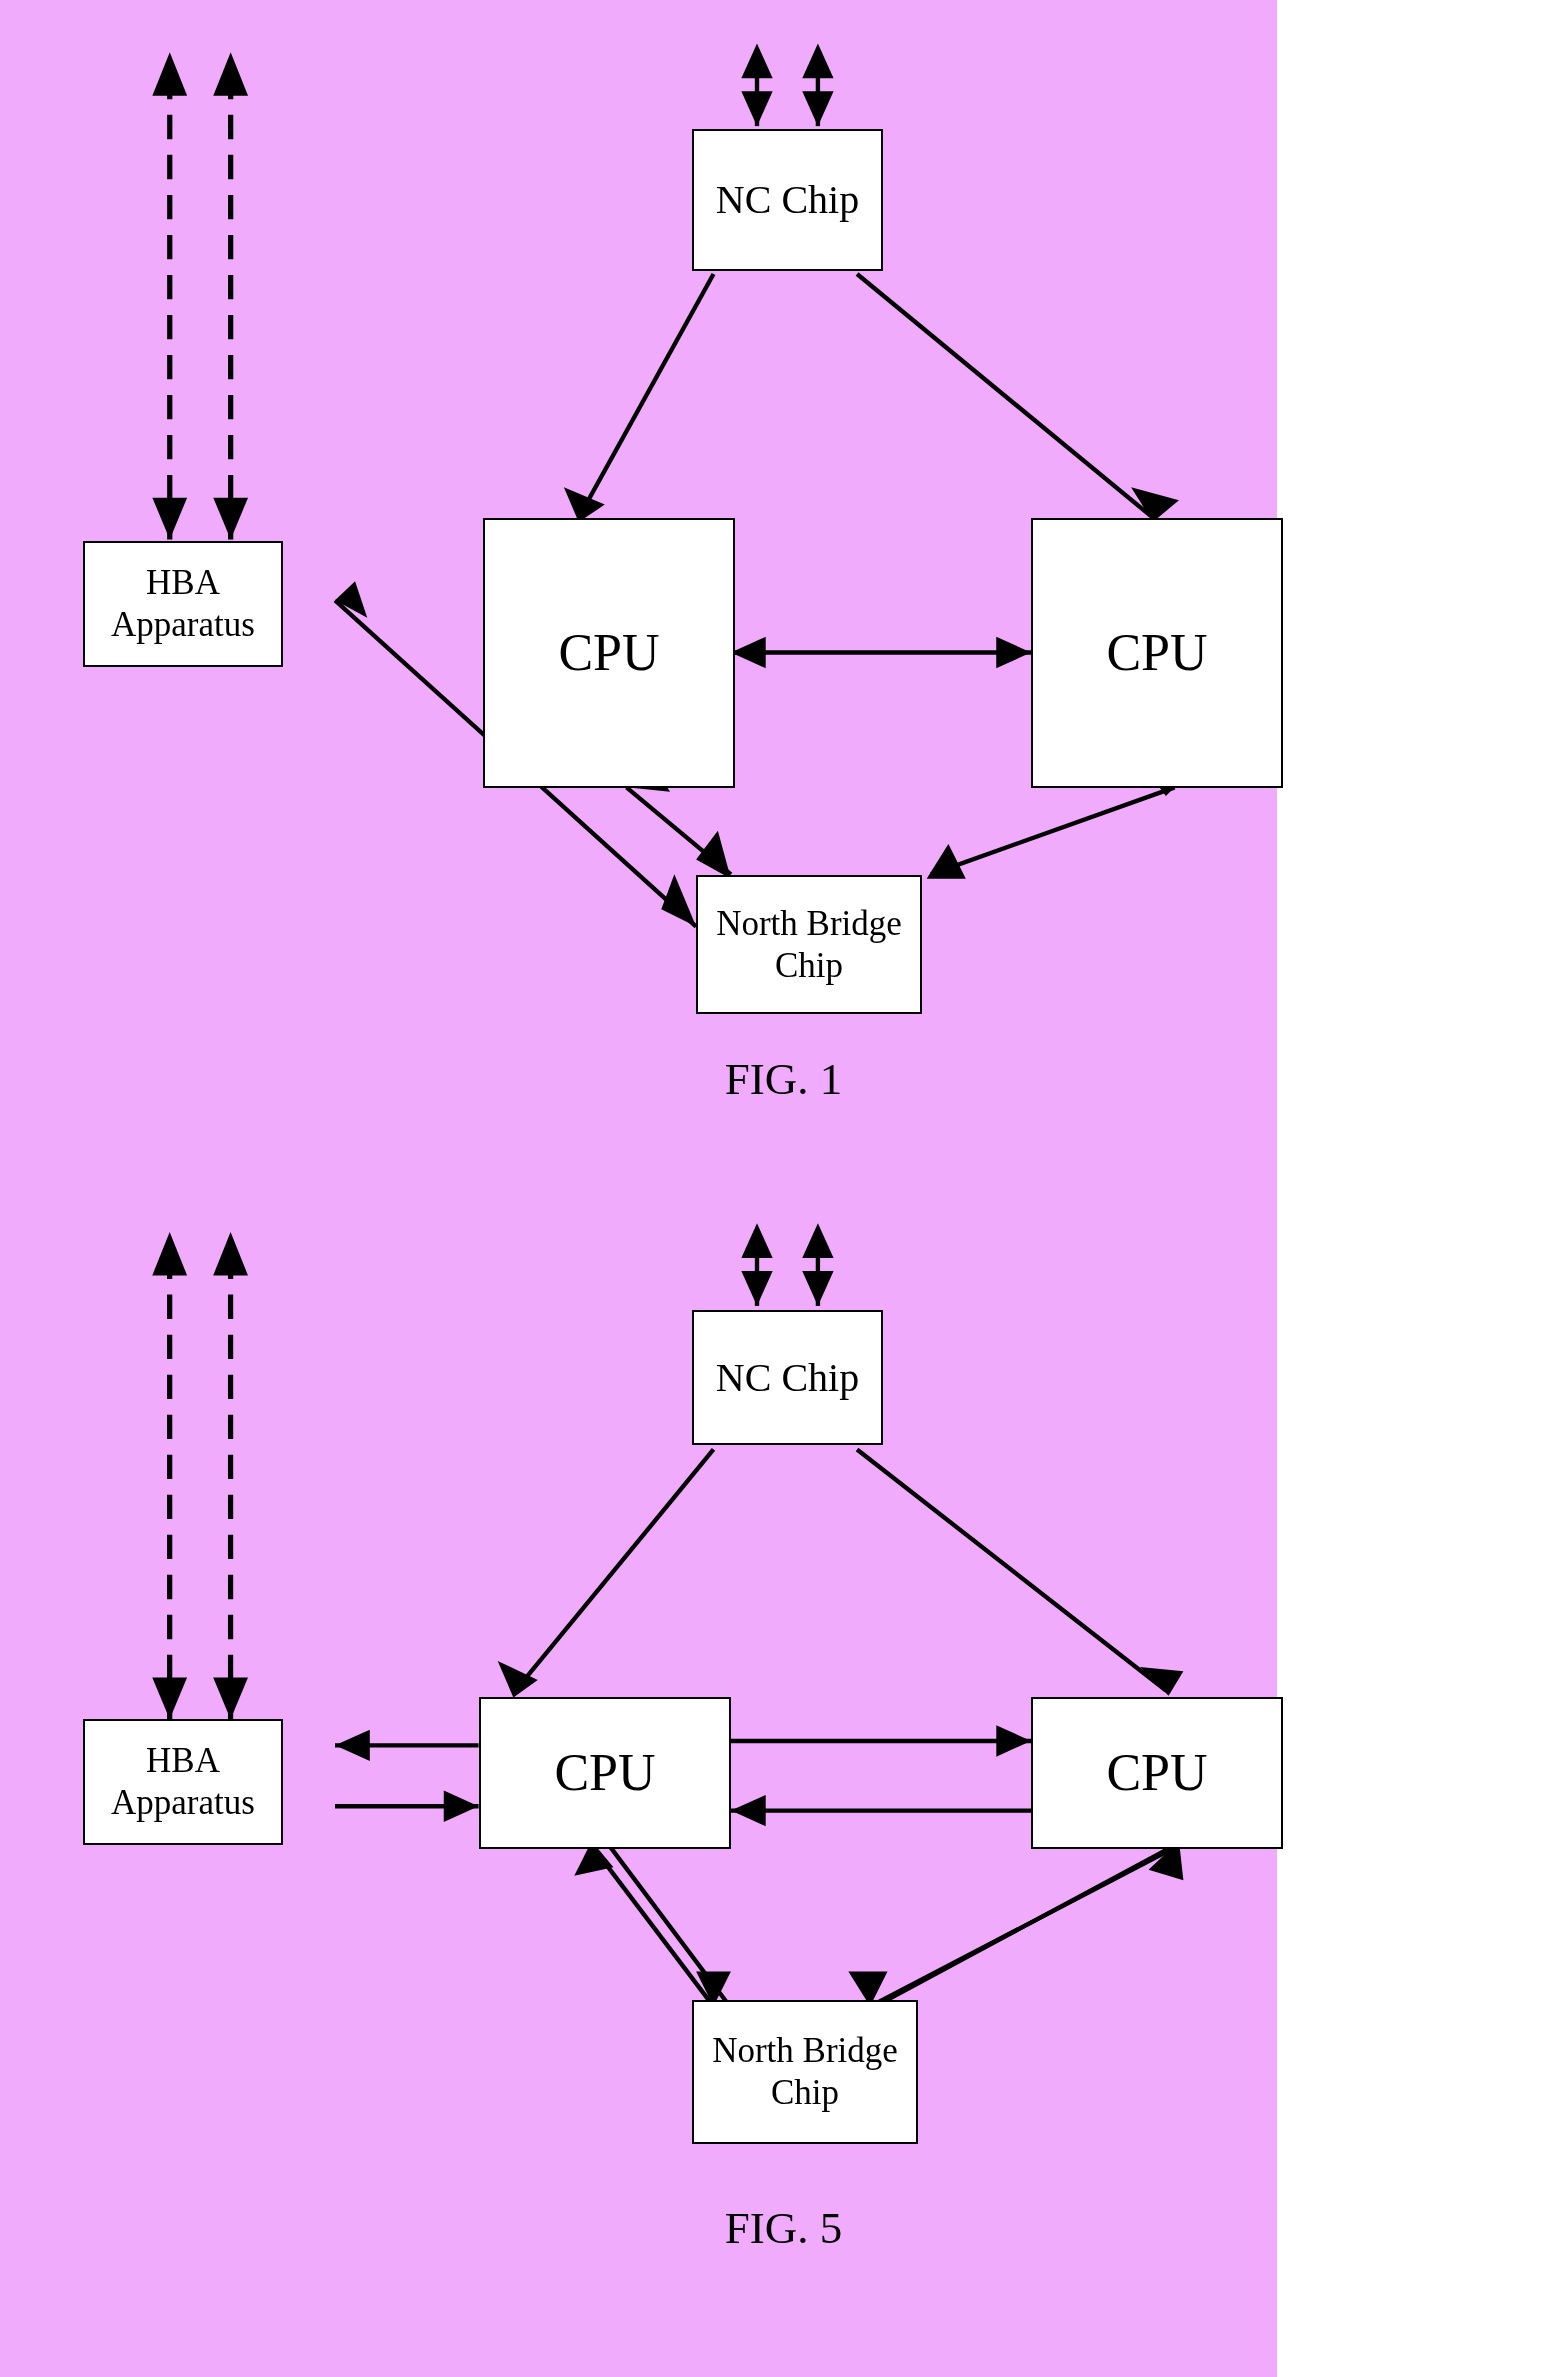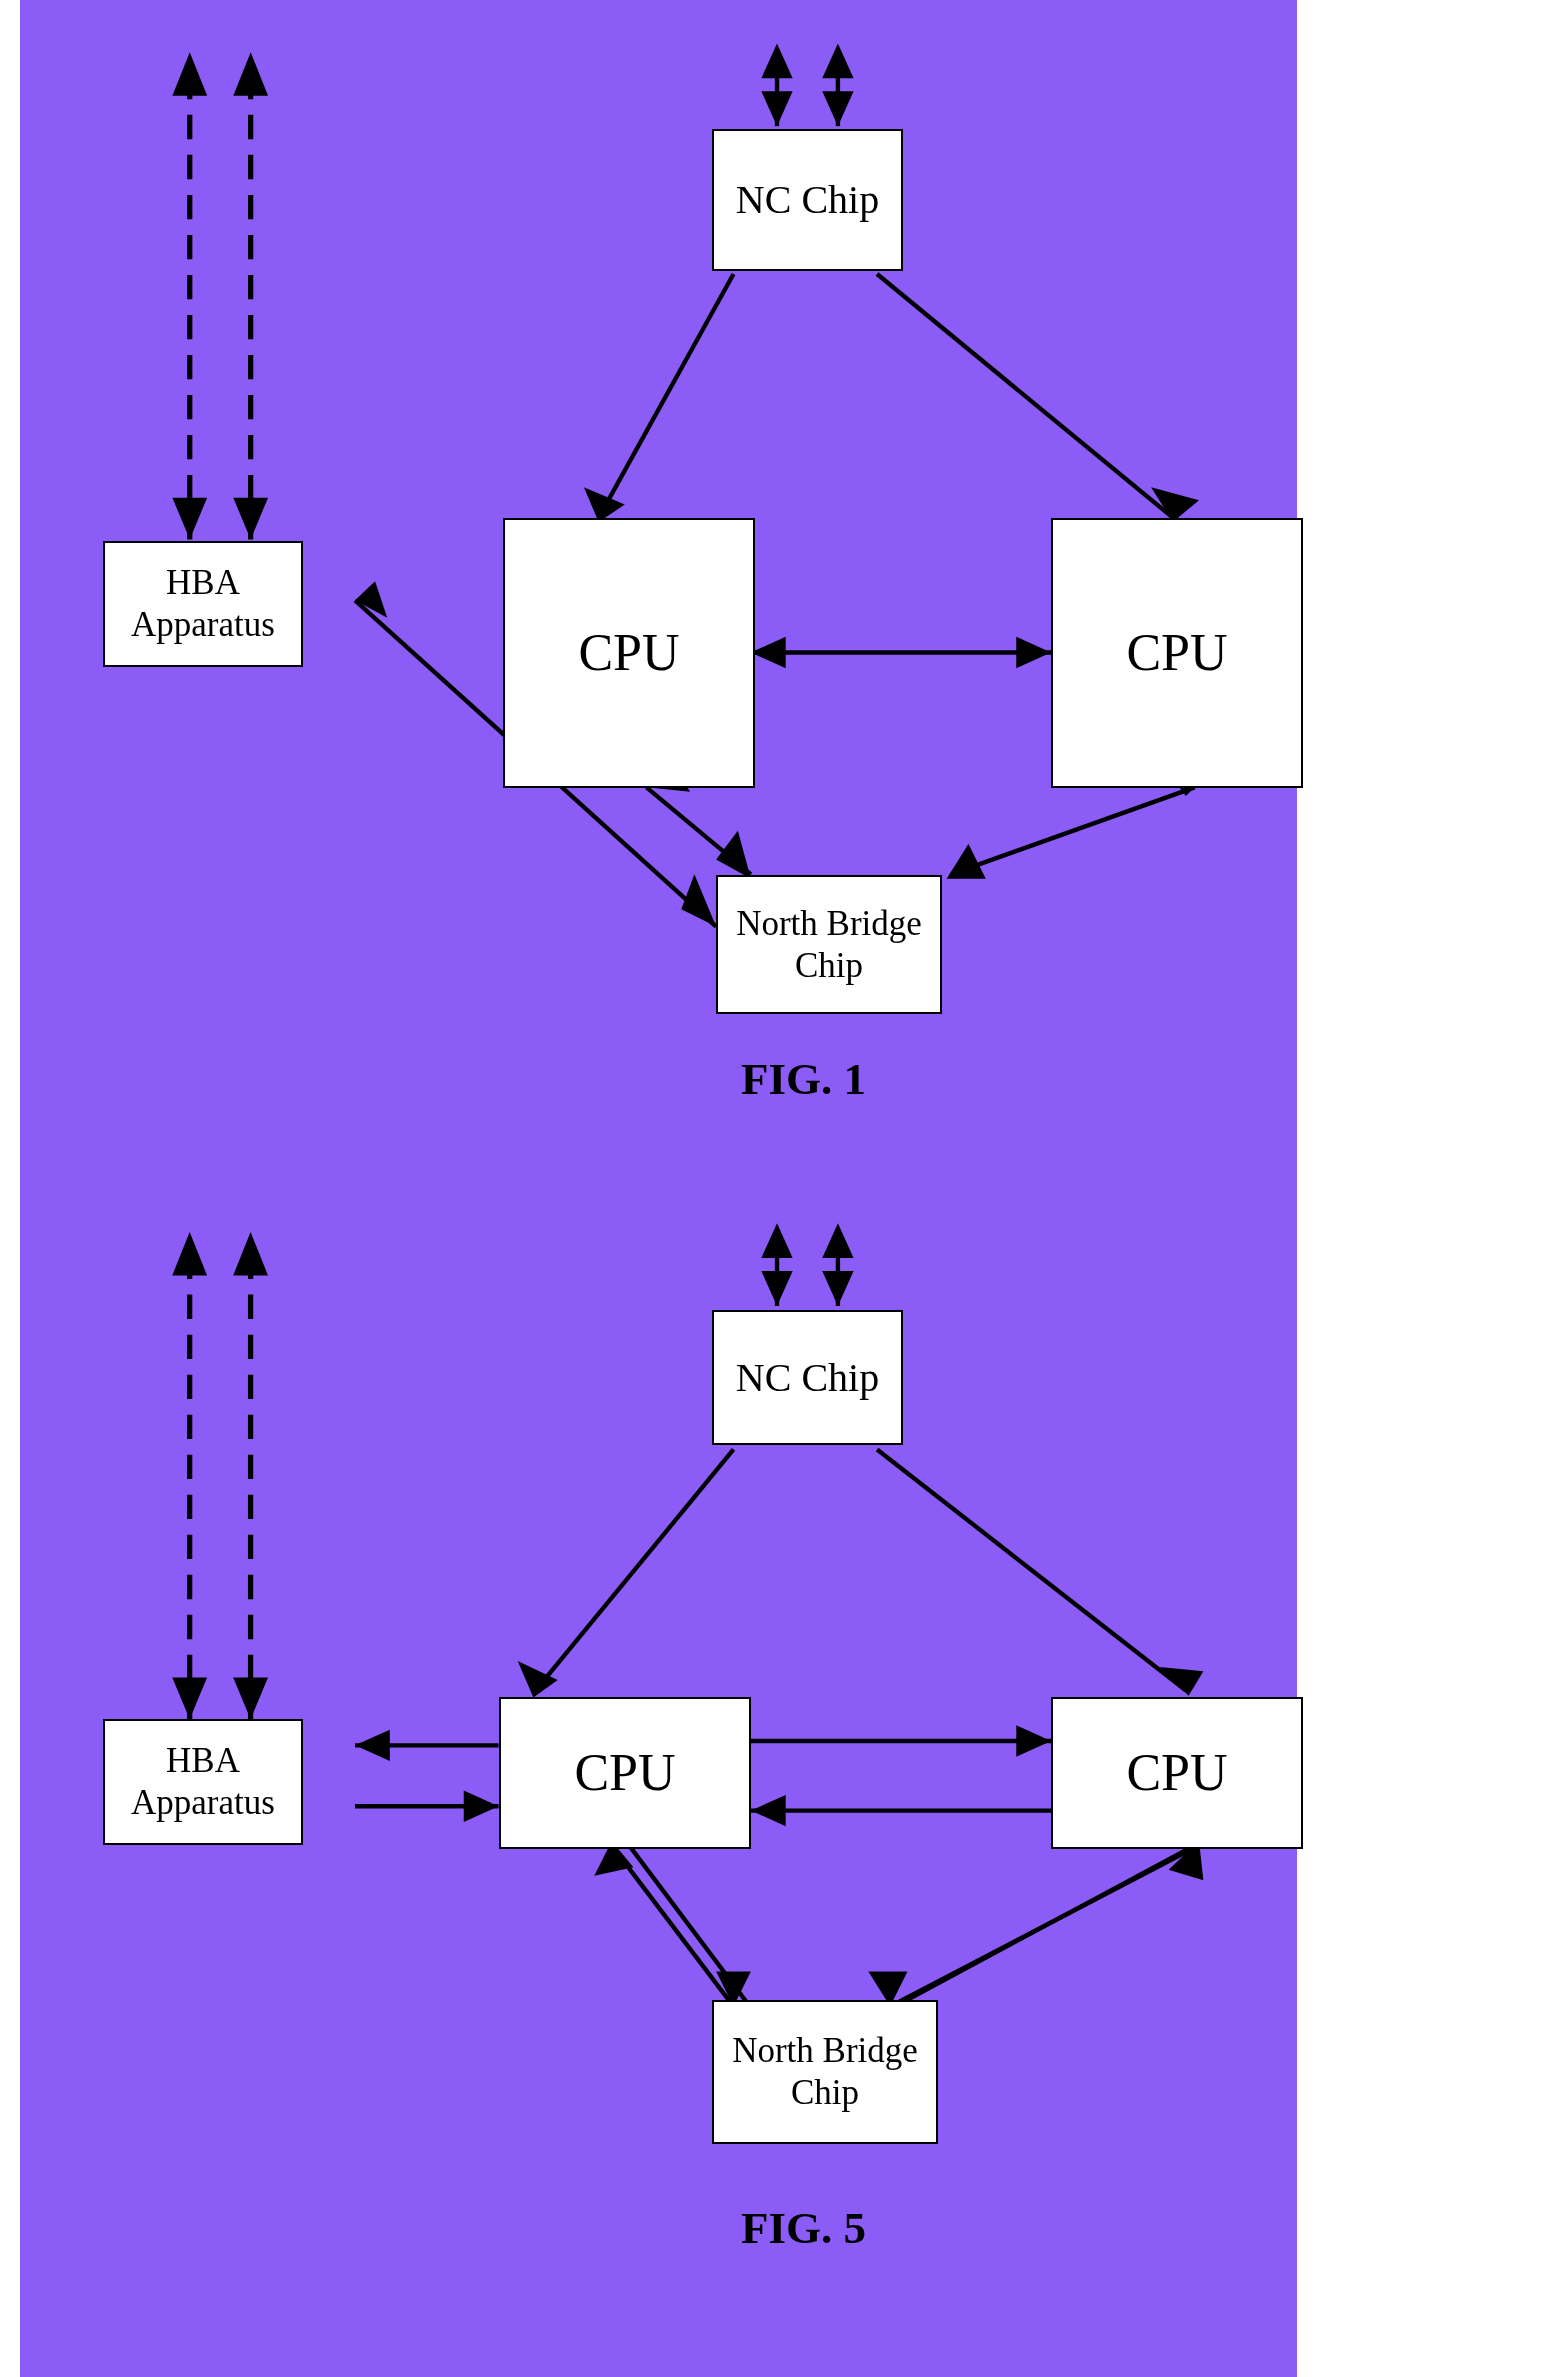--- a/index.html
+++ b/index.html
@@ -9,22 +9,21 @@
       width: 1561px;
       min-height: 2377px;
       position: relative;
       overflow: hidden;
     }
 
     .page {
       width: 1277px;
       height: 2377px;
       position: relative;
-      background: #8b5cf6;
-      margin-left: 20px;
+      background: #f0abfc;
     }
 
     
     .box {
       position: absolute;
       border: 2.6px solid #000;
       background: #fff;
       display: flex;
       align-items: center;
       justify-content: center;
@@ -36,21 +35,21 @@
 
     
     svg.diagram {
       position: absolute;
       overflow: visible;
     }
 
     .fig-label {
       position: absolute;
       font-size: 45px;
-      font-weight: 700;
+      font-weight: 400;
       text-align: center;
     }
   </style>
 </head>
 <body>
 
 <div class="page">
 
   <svg class="diagram" style="left:0;top:0;width:1561px;height:1131px;" viewBox="0 0 1794 1300" width="1561" height="1131">
 

